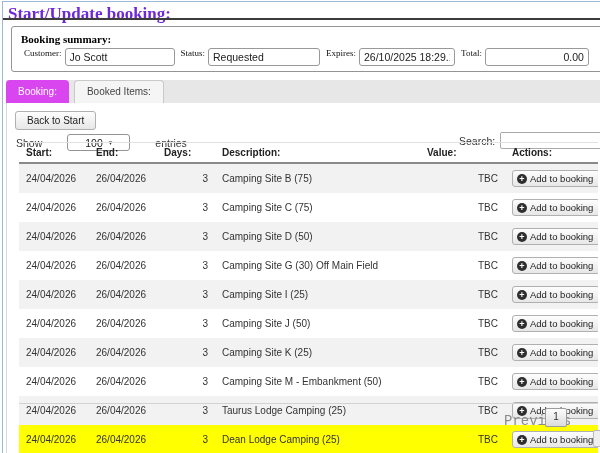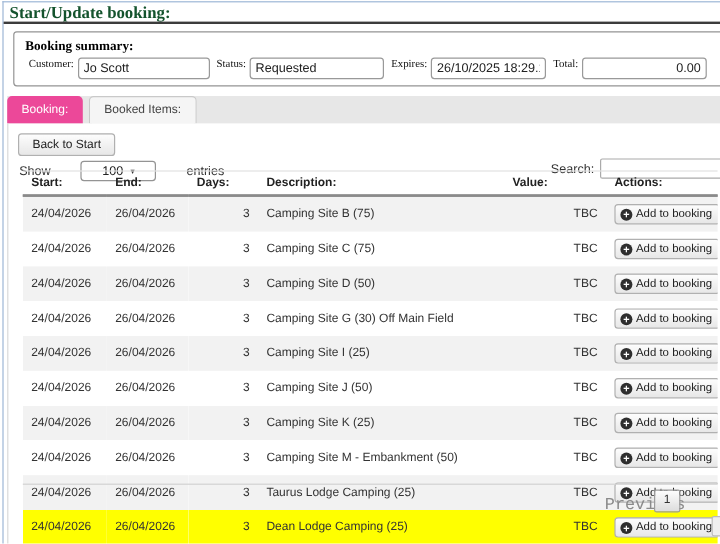--- a/index.html
+++ b/index.html
@@ -8,21 +8,21 @@
     font-family:"Liberation Sans",sans-serif;color:#333;
     -webkit-font-smoothing:antialiased;
   }
   
   .outer{
     position:absolute;left:2px;top:1px;width:700px;height:470px;
     border:1px solid #9db7d6;border-right:none;background:#fff;
   }
   .page-title{
     position:absolute;left:5px;top:2px;
-    font-family:"Liberation Serif",serif;font-weight:bold;font-size:14px;color:#14532d;
+    font-family:"Liberation Serif",serif;font-weight:bold;font-size:17px;color:#6d28d9;
   }
   .title-rule{position:absolute;left:0;top:16px;width:700px;height:2px;background:#3c3c3c;}
 
   
   .summary{
     position:absolute;left:8px;top:24px;width:650px;height:44px;
     border:1px solid #949494;border-radius:3px;background:#fff;
   }
   .summary-legend{
     position:absolute;left:9px;top:6px;
@@ -42,21 +42,21 @@
   .w-total{width:94px;text-align:right;}
 
   
   .tabstrip{
     position:absolute;left:3px;top:78px;width:697px;height:23px;background:#e7e7e7;
     display:flex;align-items:stretch;
   }
   .tab{
     font-size:10px;padding:6px 12px 0 12px;border-radius:4px 4px 0 0;cursor:default;white-space:nowrap;
   }
-  .tab.active{background:#ec4899;color:#fff;}
+  .tab.active{background:#d946ef;color:#fff;}
   .tab.inactive{background:#f5f5f5;color:#444;border:1px solid #c9c9c9;border-bottom:none;margin-left:5px;padding-top:5px;}
 
   
   .tab-panel{
     position:absolute;left:3px;top:101px;width:697px;height:369px;background:#fff;
     border-left:1px solid #d9d9d9;
   }
   .btn{
     background:linear-gradient(#fdfdfd,#e7e7e7);border:1px solid #b0b0b0;border-radius:3px;
     color:#222;font-family:"Liberation Sans",sans-serif;

